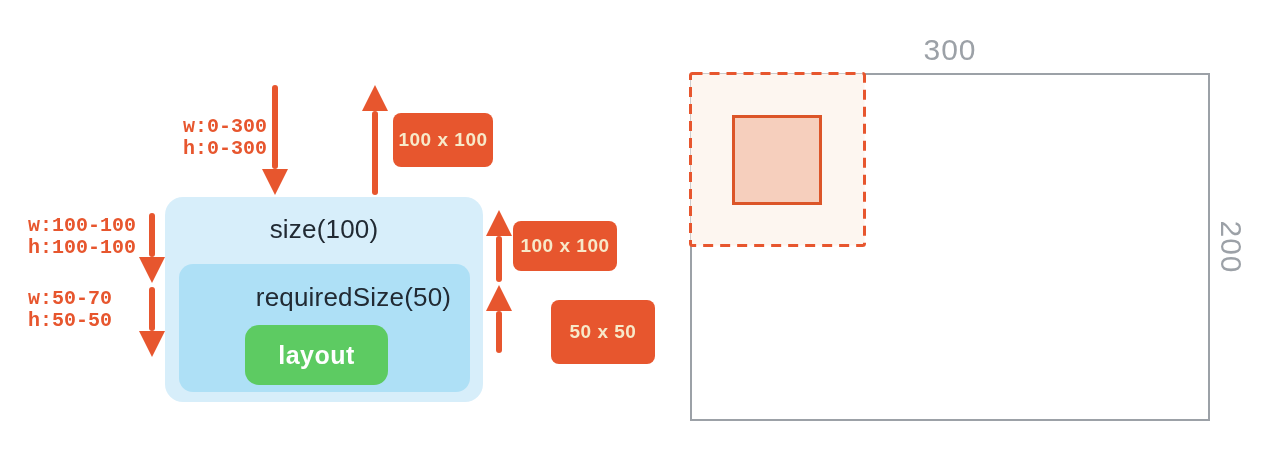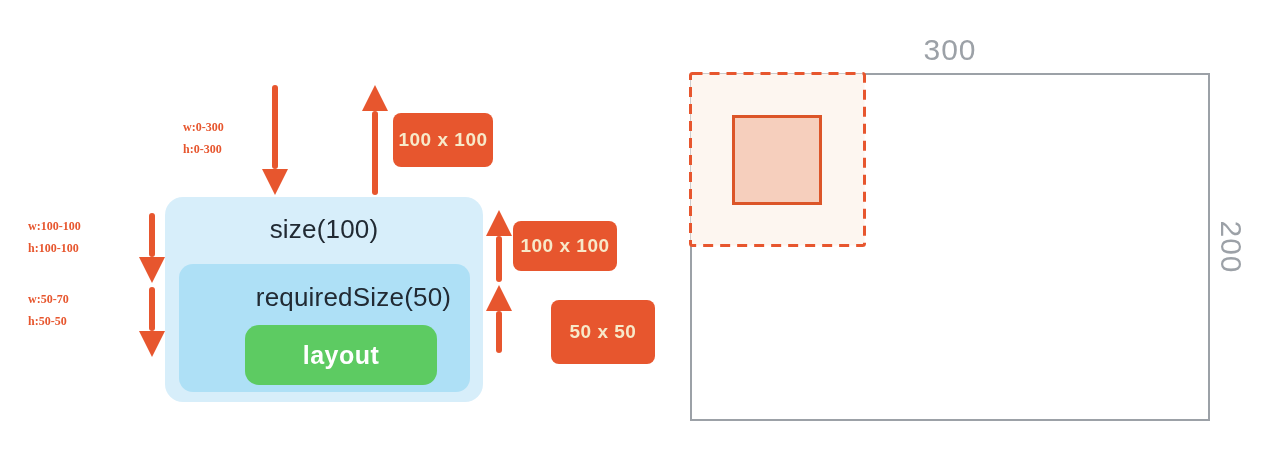--- a/index.html
+++ b/index.html
@@ -9,39 +9,39 @@
   }
   
   .arrow { position:absolute; width:26px; display:flex; flex-direction:column; align-items:center; }
   .arrow .shaft { width:6px; flex:1 1 auto; background:var(--orange); border-radius:3px; }
   .arrow .head { width:0; height:0; border-left:13px solid transparent; border-right:13px solid transparent; flex:0 0 auto; }
   .arrow.down .head { border-top:26px solid var(--orange); }
   .arrow.up .head   { border-bottom:26px solid var(--orange); }
   
   .constraint {
     position:absolute; color:var(--orange);
-    font-family:Liberation Serif, serif; font-weight:bold;
-    font-size:12px; line-height:22px; white-space:nowrap;
+    font-family:Liberation Mono, monospace; font-weight:bold;
+    font-size:20px; line-height:22px; white-space:nowrap;
   }
   .constraint span { display:block; }
   
   .badge {
     position:absolute; background:var(--orange); color:var(--badge-text);
     border-radius:8px; display:flex; align-items:center; justify-content:center;
     font-size:19px; font-weight:bold; letter-spacing:0.5px;
   }
   
   .outer-box { position:absolute; left:165px; top:197px; width:318px; height:205px; background:var(--outer-box); border-radius:18px; }
   .inner-box { position:absolute; left:179px; top:264px; width:291px; height:128px; background:var(--inner-box); border-radius:14px; }
   .box-label {
     position:absolute; text-align:center; color:var(--dark-text);
     font-size:26px; font-weight:normal; letter-spacing:0.2px;
   }
   .layout-btn {
-    position:absolute; left:245px; top:325px; width:192px; height:60px;
+    position:absolute; left:245px; top:325px; width:143px; height:60px;
     background:var(--green); border-radius:14px; color:#ffffff;
     font-size:25px; font-weight:bold; display:flex; align-items:center; justify-content:center;
     letter-spacing:0.5px;
   }
   
   .parent-box {
     position:absolute; left:690px; top:73px; width:520px; height:348px;
     border:2px solid var(--gray); box-sizing:border-box; background:#ffffff;
   }
   .dashed-svg { position:absolute; left:688px; top:71px; }

